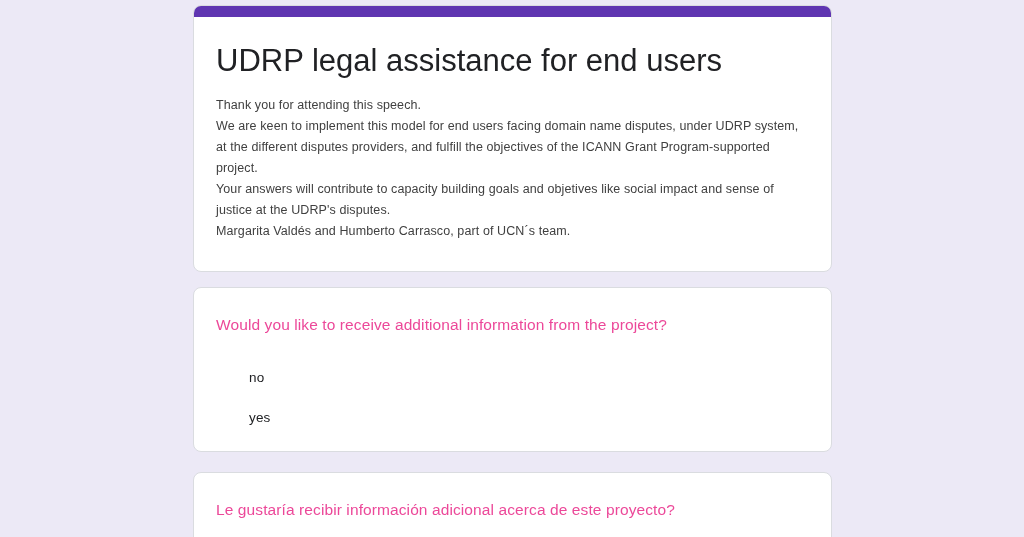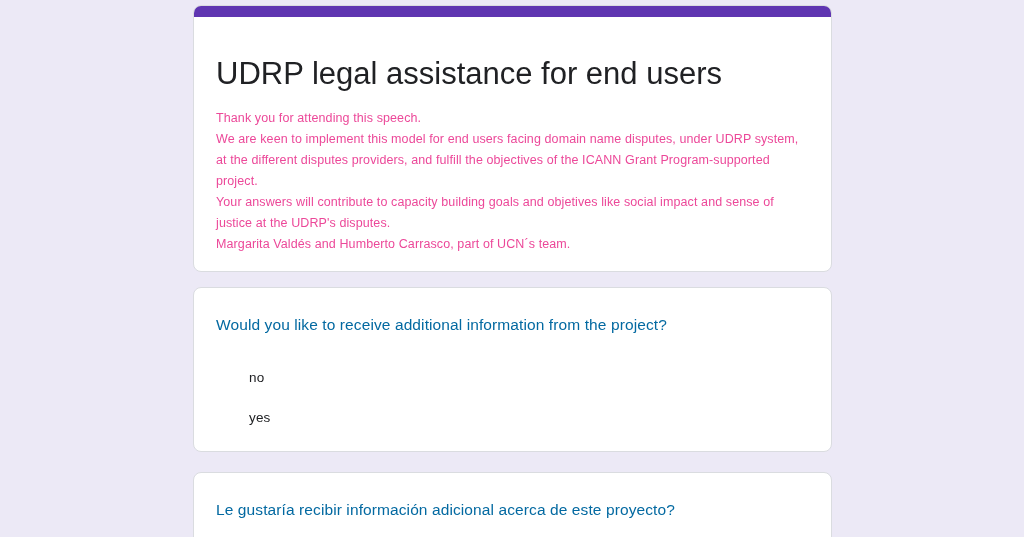--- a/index.html
+++ b/index.html
@@ -41,40 +41,40 @@
     height: 267px;
   }
 
   .header-stripe {
     height: 11px;
     background: #5f35b1;
     width: 100%;
   }
 
   .header-body {
-    padding: 32px 22px 0 22px;
+    padding: 19px 22px 0 22px;
   }
 
   .form-title {
     font-size: 31px;
     line-height: 40px;
     color: #202124;
     font-weight: 400;
     letter-spacing: 0;
     margin: 0;
     padding-top: 5px;
     white-space: nowrap;
   }
 
   .form-description {
     margin: 0;
     padding-top: 14px;
     font-size: 12.5px;
     line-height: 21px;
-    color: #ec4899;
+    color: #404040;
     white-space: pre-line;
     letter-spacing: 0.1px;
   }
 
   
   .question-card {
     position: relative;
     background: #ffffff;
     border: 1px solid #dadce0;
     border-radius: 8px;
@@ -88,21 +88,21 @@
   }
 
   .question-card.q2 {
     margin-top: 20px;
     height: 120px;
   }
 
   .question-title {
     font-size: 15.5px;
     line-height: 22px;
-    color: #0369a1;
+    color: #ec4899;
     margin: 0;
     padding-top: 2px;
     letter-spacing: 0.1px;
   }
 
   .options-list {
     margin: 0;
     padding: 0;
     list-style: none;
     padding-top: 22px;

